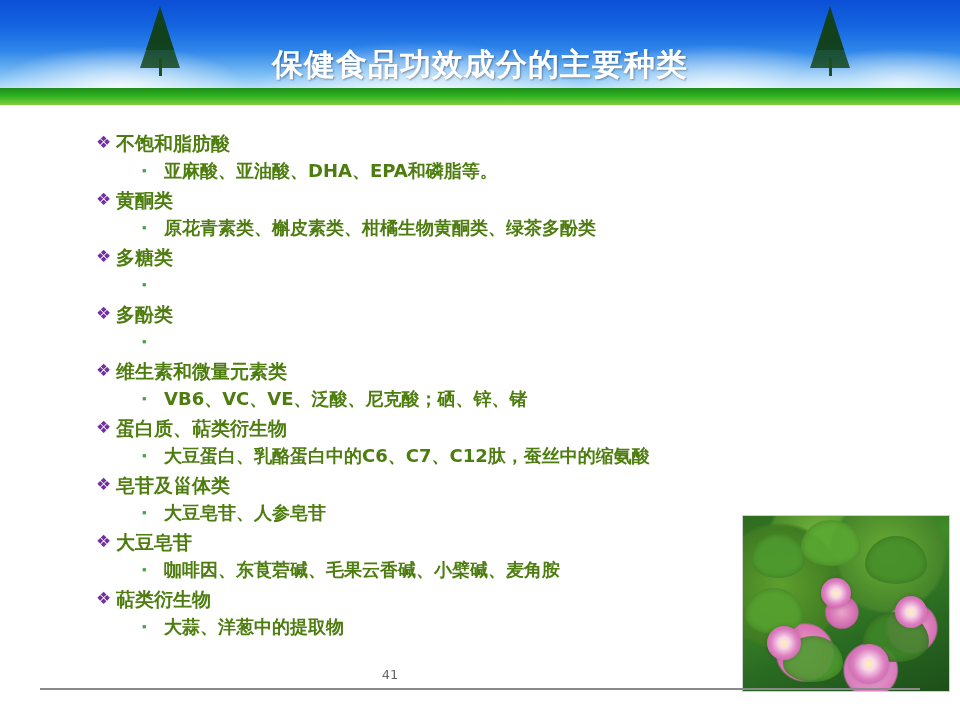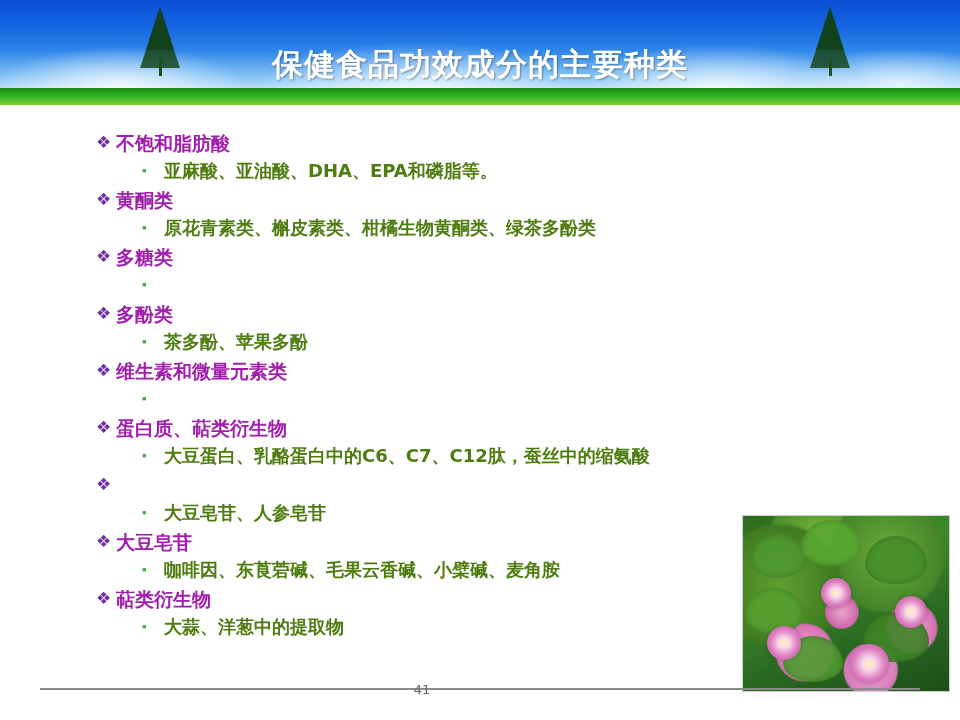--- a/index.html
+++ b/index.html
@@ -120,21 +120,21 @@
     flex: 0 0 20px;
     color: #7030a0;
     font-size: 17px;
     line-height: 26px;
     text-align: left;
   }
   .lvl1 .txt {
     font-family: "DejaVu Sans", sans-serif;
     font-size: 19px;
     font-weight: bold;
-    color: #a21caf;
+    color: #4d7c0f;
     line-height: 26px;
     white-space: nowrap;
   }
   .lvl2 {
     display: flex;
     align-items: flex-start;
     line-height: 1;
     margin-bottom: 3px;
     padding-left: 46px;
   }
@@ -192,27 +192,26 @@
   .footer-line {
     position: absolute;
     left: 40px;
     top: 688px;
     width: 880px;
     height: 2px;
     background: #8a8a8a;
   }
   .page-num {
     position: absolute;
-    left: 0; top: 682px;
+    left: 0; top: 667px;
     width: 780px;
     text-align: center;
     font-family: "DejaVu Sans", sans-serif;
     font-size: 13px;
     color: #666666;
-    padding-left: 32px;
   }
 </style>
 </head>
 <body>
 
 <div class="slide">
 
   <div class="banner">
     <div class="tree" id="tree-left">
       <div class="foliage"></div>
@@ -262,48 +261,49 @@
       </div>
     </div>
 
     <div class="group">
       <div class="lvl1">
         <span class="bullet">❖</span>
         <span class="txt">多酚类</span>
       </div>
       <div class="lvl2">
         <span class="bullet">▪</span>
-        <span class="txt">茶多酚、苹果多酚</span>
       </div>
     </div>
 
     <div class="group">
       <div class="lvl1">
         <span class="bullet">❖</span>
         <span class="txt">维生素和微量元素类</span>
       </div>
       <div class="lvl2">
         <span class="bullet">▪</span>
+        <span class="txt">VB6、VC、VE、泛酸、尼克酸；硒、锌、锗</span>
       </div>
     </div>
 
     <div class="group">
       <div class="lvl1">
         <span class="bullet">❖</span>
         <span class="txt">蛋白质、萜类衍生物</span>
       </div>
       <div class="lvl2">
         <span class="bullet">▪</span>
         <span class="txt">大豆蛋白、乳酪蛋白中的C6、C7、C12肽，蚕丝中的缩氨酸</span>
       </div>
     </div>
 
     <div class="group">
       <div class="lvl1">
         <span class="bullet">❖</span>
+        <span class="txt">皂苷及甾体类</span>
       </div>
       <div class="lvl2">
         <span class="bullet">▪</span>
         <span class="txt">大豆皂苷、人参皂苷</span>
       </div>
     </div>
 
     <div class="group">
       <div class="lvl1">
         <span class="bullet">❖</span>

